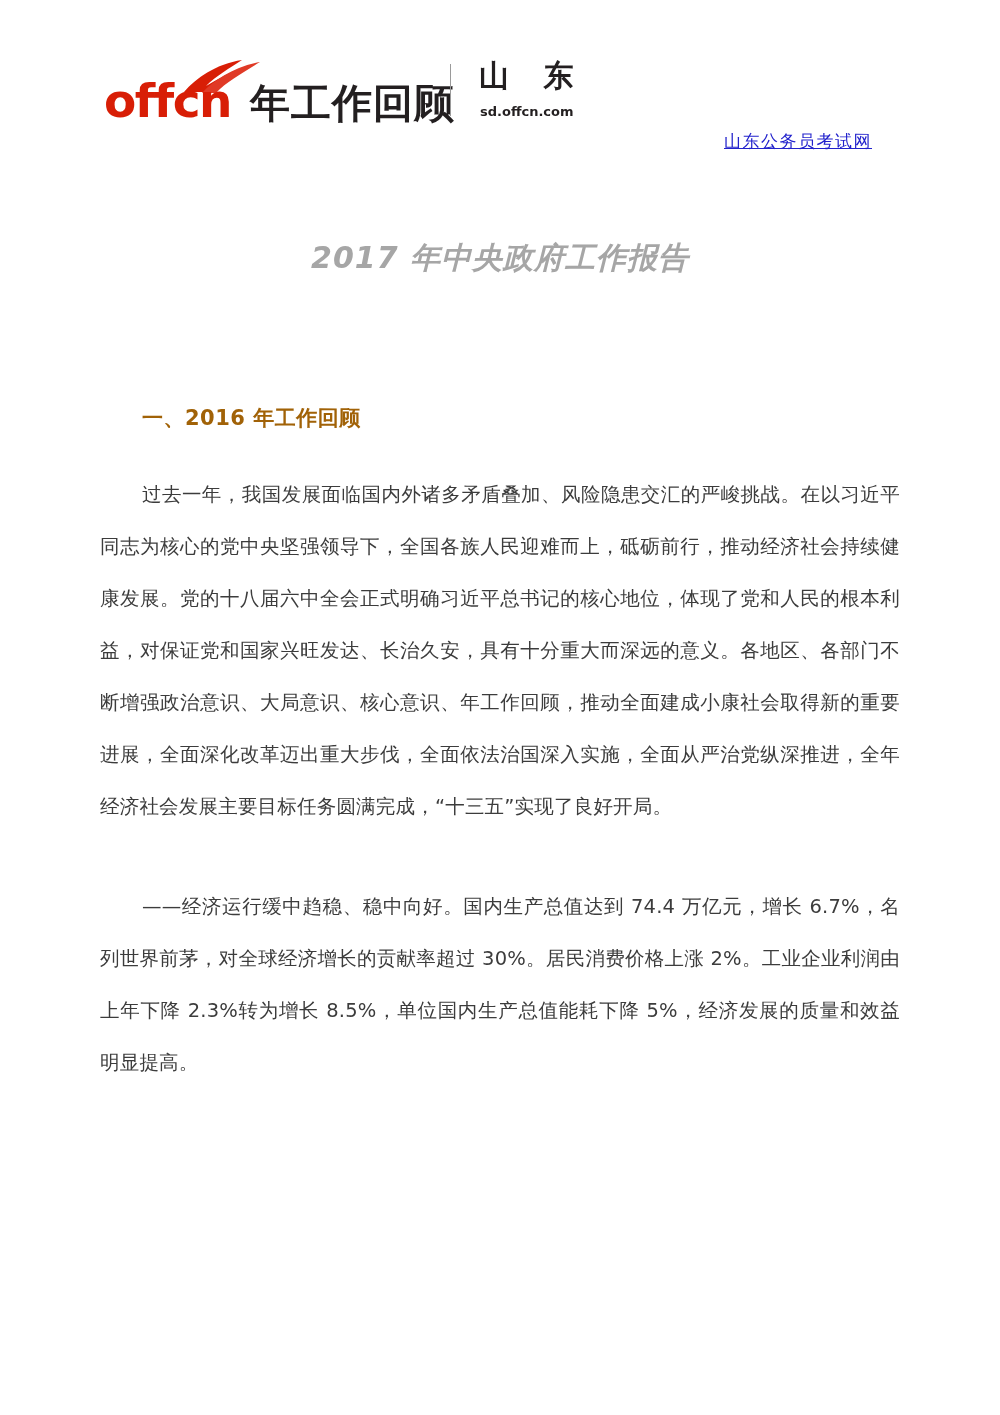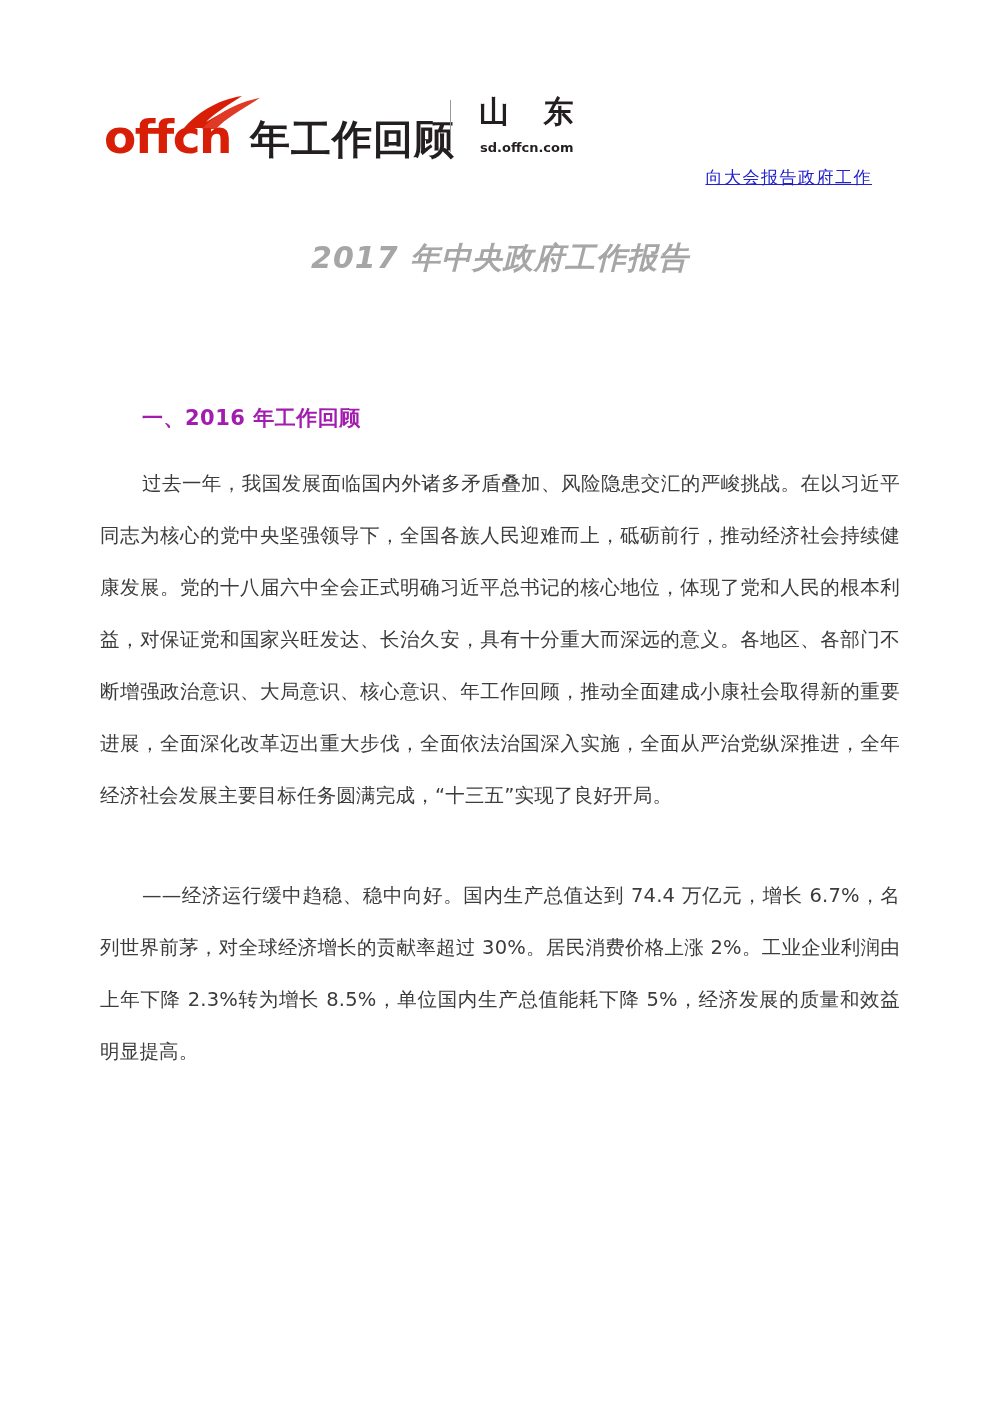--- a/index.html
+++ b/index.html
@@ -23,21 +23,20 @@
     background: #ffffff;
   }
 
   
   .header {
     position: absolute;
     top: 0;
     left: 0;
     width: 968px;
     height: 190px;
-    margin-top: 36px;
   }
 
   .logo-block {
     position: absolute;
     left: 104px;
     top: 60px;
     display: flex;
     align-items: flex-end;
     height: 66px;
   }
@@ -159,22 +158,22 @@
     letter-spacing: 0.2px;
   }
 
   .para.indent {
     text-indent: 42px;
   }
 
   .section-heading {
     font-size: 21px;
     font-weight: 700;
-    color: #a21caf;
-    margin: 28px 0 26px 0;
+    color: #a16207;
+    margin: 28px 0 37px 0;
     text-indent: 42px;
     letter-spacing: 0.5px;
   }
 
   .spacer-lg { height: 26px; }
 </style>
 </head>
 <body>
 
 <div class="page">
@@ -196,21 +195,21 @@
         <span class="logo-cn">年工作回顾</span>
 
         <span class="logo-divider"></span>
 
         <span class="logo-region">山 东</span>
 
         <span class="logo-url">sd.offcn.com</span>
       </div>
     </div>
 
-    <a class="site-link">向大会报告政府工作</a>
+    <a class="site-link">山东公务员考试网</a>
   </div>
 
   <div class="doc-title">2017 年中央政府工作报告</div>
 
   <div class="body-wrap">
 
 
     <div class="spacer-lg"></div>
 
     <h2 class="section-heading">一、2016 年工作回顾</h2>

